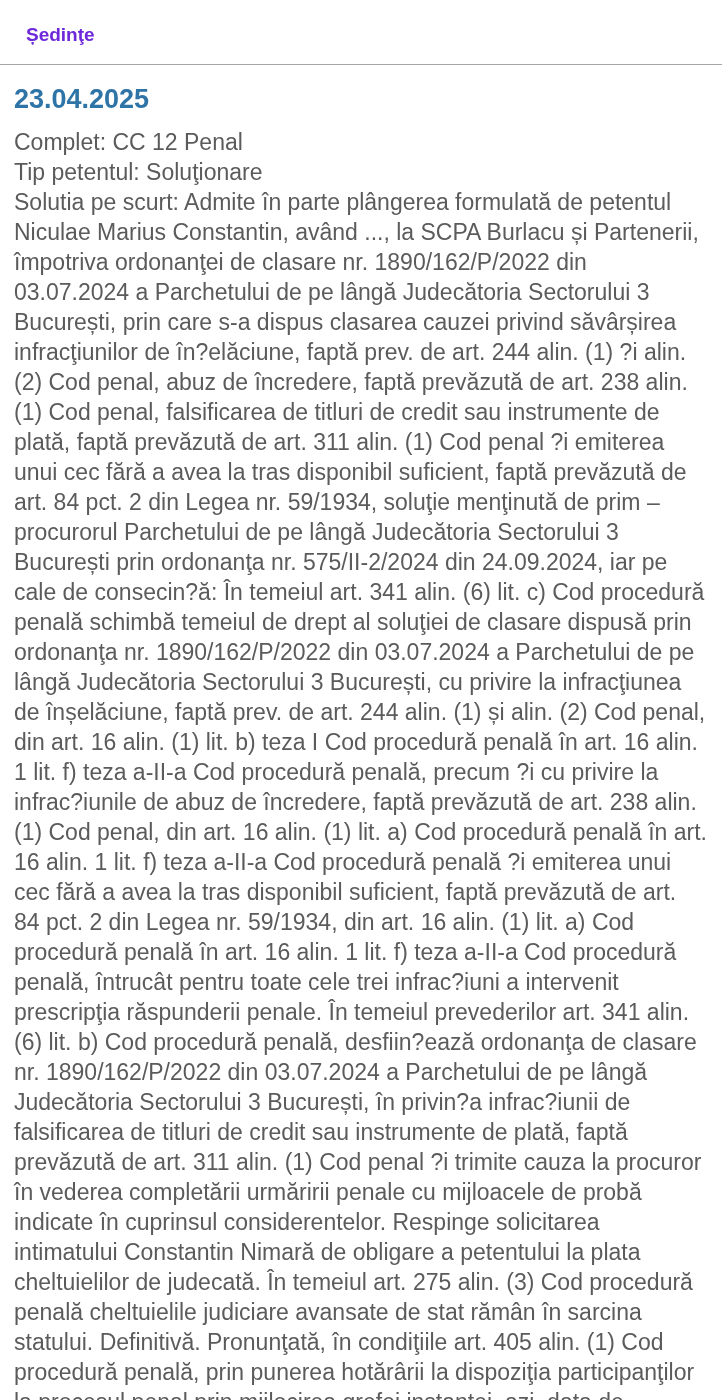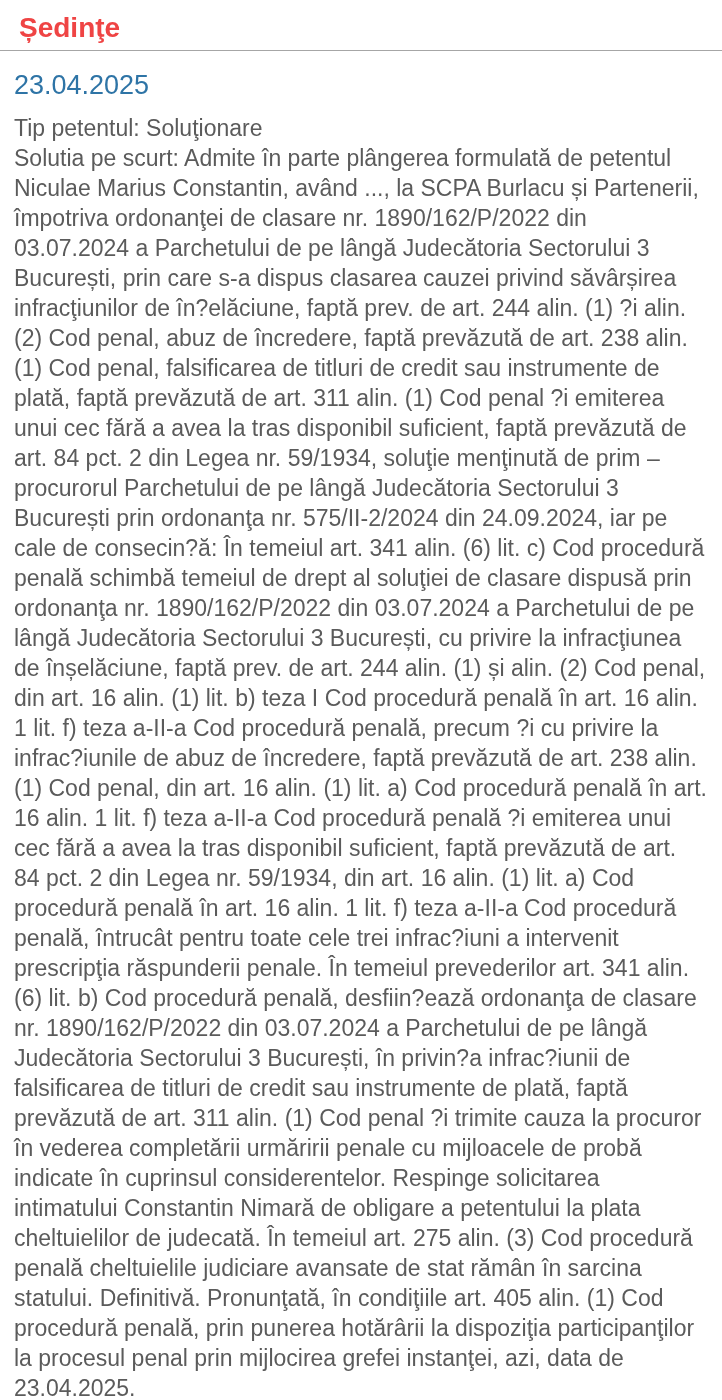--- a/index.html
+++ b/index.html
@@ -10,38 +10,39 @@
     width: 722px;
     height: 1400px;
     overflow: hidden;
     font-family: "Liberation Sans", "DejaVu Sans", sans-serif;
   }
   .page {
     padding: 6px 14px 0 14px;
     width: 722px;
   }
   .page-title {
-    font-size: 28px;
+    font-size: 19px;
     font-weight: 700;
-    color: #ef4444;
-    margin: 5px;
+    color: #6d28d9;
+    margin: 12px;
     line-height: 34px;
   }
   .title-divider {
     border: none;
     border-top: 1px solid #a6a6a6;
     margin: 4px -14px 0 -14px;
     height: 0;
   }
   .session-date {
     color: #2e74a6;
     font-size: 27px;
     line-height: 32px;
     margin-top: 18px;
     cursor: pointer;
+    font-weight: bold;
   }
   .session-body {
     color: #5b5b5b;
     font-size: 23px;
     line-height: 30px;
     margin-top: 12px;
   }
   .session-body .line { margin: 0; }
 </style>
 </head>
@@ -50,19 +51,20 @@
 <div class="page">
 
   <h1 class="page-title">Ședinţe</h1>
 
   <hr class="title-divider">
 
   <div>
     <div class="session-date">23.04.2025</div>
 
     <div class="session-body">
+      <p class="line">Complet: CC 12 Penal</p>
       <p class="line">Tip petentul: Soluţionare</p>
       <p class="line">Solutia pe scurt: Admite în parte plângerea formulată de petentul Niculae Marius Constantin, având ..., la SCPA Burlacu și Partenerii, împotriva ordonanţei de clasare nr. 1890/162/P/2022 din 03.07.2024 a Parchetului de pe lângă Judecătoria Sectorului 3 București, prin care s-a dispus clasarea cauzei privind săvârșirea infracţiunilor de în?elăciune, faptă prev. de art. 244 alin. (1) ?i alin. (2) Cod penal, abuz de încredere, faptă prevăzută de art. 238 alin. (1) Cod penal, falsificarea de titluri de credit sau instrumente de plată, faptă prevăzută de art. 311 alin. (1) Cod penal ?i emiterea unui cec fără a avea la tras disponibil suficient, faptă prevăzută de art. 84 pct. 2 din Legea nr. 59/1934, soluţie menţinută de prim – procurorul Parchetului de pe lângă Judecătoria Sectorului 3 București prin ordonanţa nr. 575/II-2/2024 din 24.09.2024, iar pe cale de consecin?ă: În temeiul art. 341 alin. (6) lit. c) Cod procedură penală schimbă temeiul de drept al soluţiei de clasare dispusă prin ordonanţa nr. 1890/162/P/2022 din 03.07.2024 a Parchetului de pe lângă Judecătoria Sectorului 3 București, cu privire la infracţiunea de înșelăciune, faptă prev. de art. 244 alin. (1) și alin. (2) Cod penal, din art. 16 alin. (1) lit. b) teza I Cod procedură penală în art. 16 alin. 1 lit. f) teza a-II-a Cod procedură penală, precum ?i cu privire la infrac?iunile de abuz de încredere, faptă prevăzută de art. 238 alin. (1) Cod penal, din art. 16 alin. (1) lit. a) Cod procedură penală în art. 16 alin. 1 lit. f) teza a-II-a Cod procedură penală ?i emiterea unui cec fără a avea la tras disponibil suficient, faptă prevăzută de art. 84 pct. 2 din Legea nr. 59/1934, din art. 16 alin. (1) lit. a) Cod procedură penală în art. 16 alin. 1 lit. f) teza a-II-a Cod procedură penală, întrucât pentru toate cele trei infrac?iuni a intervenit prescripţia răspunderii penale. În temeiul prevederilor art. 341 alin. (6) lit. b) Cod procedură penală, desfiin?ează ordonanţa de clasare nr. 1890/162/P/2022 din 03.07.2024 a Parchetului de pe lângă Judecătoria Sectorului 3 București, în privin?a infrac?iunii de falsificarea de titluri de credit sau instrumente de plată, faptă prevăzută de art. 311 alin. (1) Cod penal ?i trimite cauza la procuror în vederea completării urmăririi penale cu mijloacele de probă indicate în cuprinsul considerentelor. Respinge solicitarea intimatului Constantin Nimară de obligare a petentului la plata cheltuielilor de judecată. În temeiul art. 275 alin. (3) Cod procedură penală cheltuielile judiciare avansate de stat rămân în sarcina statului. Definitivă. Pronunţată, în condiţiile art. 405 alin. (1) Cod procedură penală, prin punerea hotărârii la dispoziţia participanţilor la procesul penal prin mijlocirea grefei instanţei, azi, data de 23.04.2025.</p>
 
     </div>
   </div>
 
 </div>
 
 </body></html>

